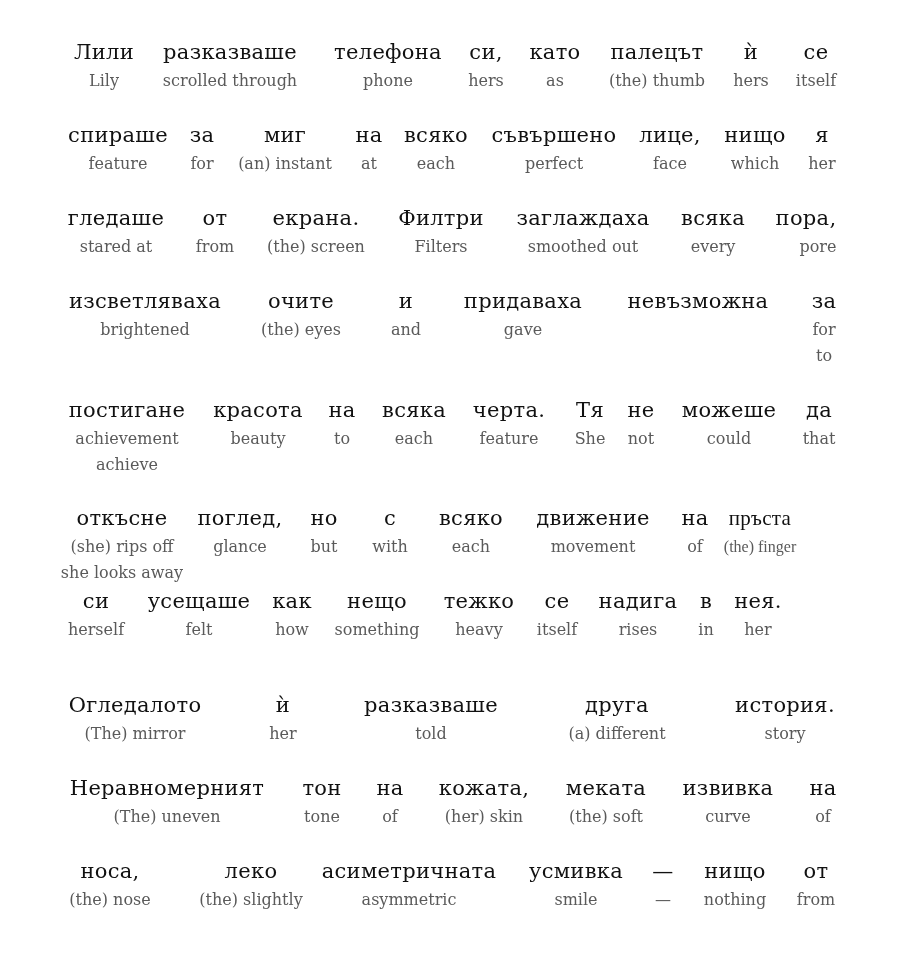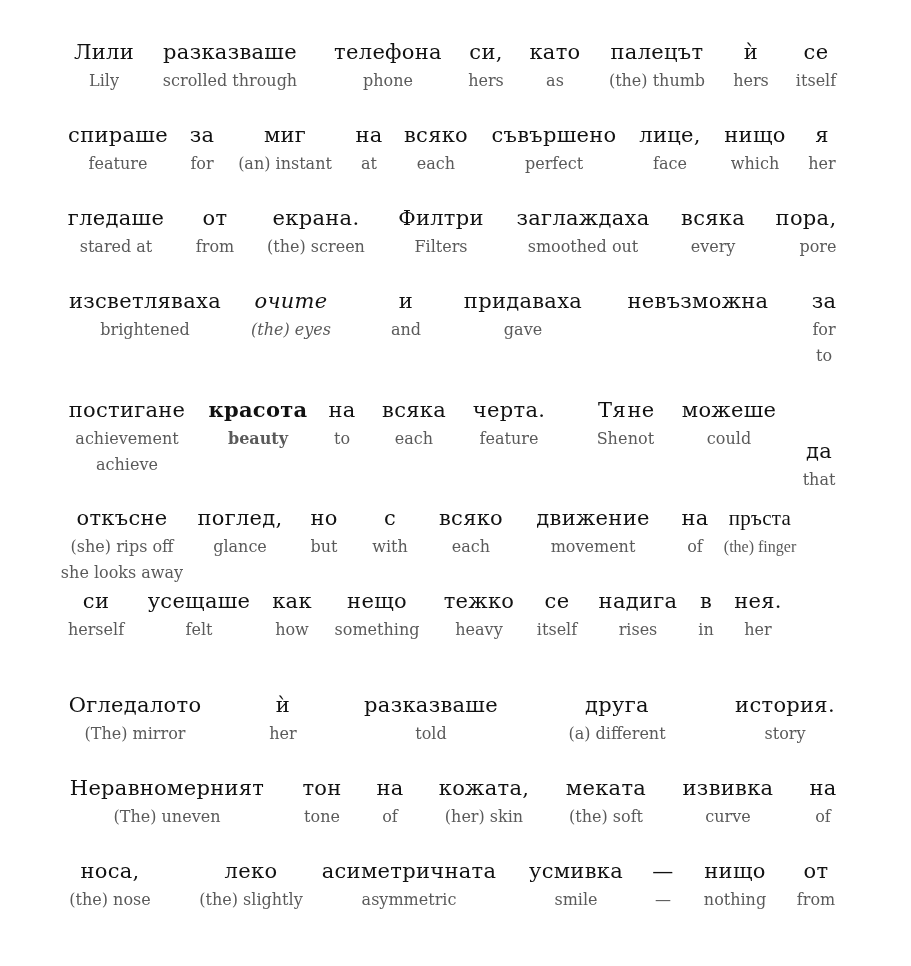--- a/index.html
+++ b/index.html
@@ -116,21 +116,21 @@
       <div class="word" style="left: 806px; text-align: right;">
         <span class="bg">пора,</span>
         <span class="en">pore</span>
       </div>
     </div>
     <div class="line" style="top: 289px;">
       <div class="word" style="left: 145px;">
         <span class="bg">изсветляваха</span>
         <span class="en">brightened</span>
       </div>
-      <div class="word" style="left: 291px; font-style: italic;">
+      <div class="word" style="left: 301px;">
         <span class="bg">очите</span>
         <span class="en">(the) eyes</span>
       </div>
       <div class="word" style="left: 406px;">
         <span class="bg">и</span>
         <span class="en">and</span>
       </div>
       <div class="word" style="left: 523px;">
         <span class="bg">придаваха</span>
         <span class="en">gave</span>
@@ -143,49 +143,49 @@
         <span class="en">for</span>
         <span class="en2">to</span>
       </div>
     </div>
     <div class="line" style="top: 398px;">
       <div class="word" style="left: 127px;">
         <span class="bg">постигане</span>
         <span class="en">achievement</span>
         <span class="en2">achieve</span>
       </div>
-      <div class="word" style="left: 258px; font-weight: bold;">
+      <div class="word" style="left: 258px;">
         <span class="bg">красота</span>
         <span class="en">beauty</span>
       </div>
       <div class="word" style="left: 342px;">
         <span class="bg">на</span>
         <span class="en">to</span>
       </div>
       <div class="word" style="left: 414px;">
         <span class="bg">всяка</span>
         <span class="en">each</span>
       </div>
       <div class="word" style="left: 509px;">
         <span class="bg">черта.</span>
         <span class="en">feature</span>
       </div>
-      <div class="word" style="left: 612px; text-align: center;">
+      <div class="word" style="left: 590px; text-align: center;">
         <span class="bg">Тя</span>
         <span class="en">She</span>
       </div>
       <div class="word" style="left: 641px;">
         <span class="bg">не</span>
         <span class="en">not</span>
       </div>
       <div class="word" style="left: 729px;">
         <span class="bg">можеше</span>
         <span class="en">could</span>
       </div>
-      <div class="word" style="left: 819px; margin-top: 41px;">
+      <div class="word" style="left: 819px;">
         <span class="bg">да</span>
         <span class="en">that</span>
       </div>
     </div>
     <div class="line" style="top: 506px;">
       <div class="word" style="left: 122px;">
         <span class="bg">откъсне</span>
         <span class="en">(she) rips off</span>
         <span class="en2">she looks away</span>
       </div>

